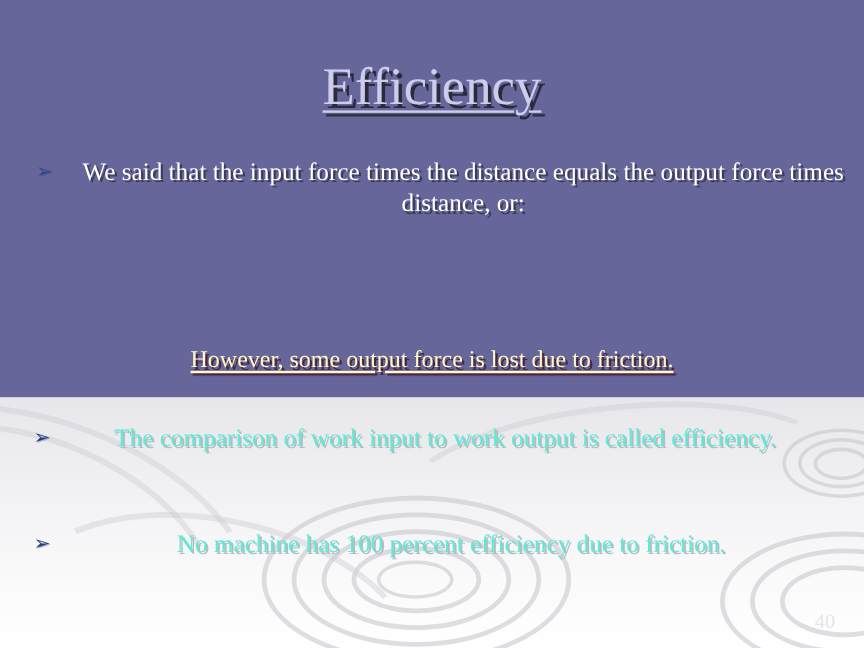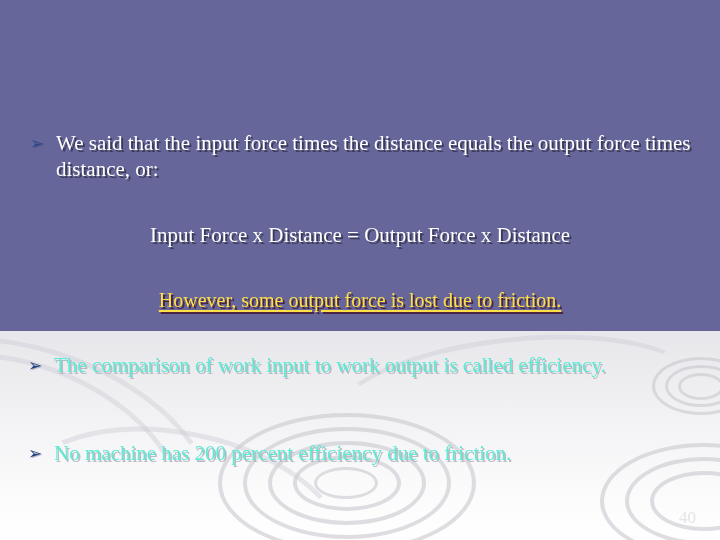--- a/index.html
+++ b/index.html
@@ -81,20 +81,21 @@
     font-family: "DejaVu Sans", sans-serif;
     font-size: 17px;
     line-height: 26px;
     color: #2b4a8c;
     text-shadow: 1px 1px 0 rgba(60,60,90,0.35);
   }
   .bullet-text {
     flex: 1 1 auto;
     font-size: 21px;
     line-height: 26px;
+    text-align: center;
   }
 
   .on-dark .bullet-text {
     color: #ffffff;
     text-shadow: 2px 2px 0 #3b3b55;
   }
   .on-light .bullet-text {
     color: #5eead4;
     text-shadow: 1.5px 1.5px 0 #b9b9c2;
   }
@@ -123,21 +124,21 @@
 
   
   .note {
     position: absolute;
     left: 0;
     top: 288px;
     width: 720px;
     text-align: center;
     font-size: 20px;
     line-height: 25px;
-    color: #fde047;
+    color: #fef9c3;
     text-decoration: underline;
     text-decoration-thickness: 2px;
     text-underline-offset: 3px;
     text-shadow: 2px 2px 0 #4a2440;
     white-space: nowrap;
   }
 
   
   .page-number {
     position: absolute;
@@ -172,35 +173,35 @@
     <div class="ripple" style="left:600px; top:112px; width:200px; height:108px; border-width:4px;"></div>
     <div class="ripple" style="left:625px; top:126px; width:150px; height:80px; border-width:4px;"></div>
     <div class="ripple" style="left:650px; top:140px; width:100px; height:52px; border-width:4px;"></div>
 
     <div class="swoosh" style="left:-120px; top:36px; width:300px; height:170px; transform:rotate(24deg);"></div>
     <div class="swoosh" style="left:-150px; top:18px; width:360px; height:200px; transform:rotate(20deg);"></div>
     <div class="swoosh" style="left:10px; top:100px; width:330px; height:180px; transform:rotate(12deg);"></div>
     <div class="swoosh" style="left:330px; top:6px; width:360px; height:120px; transform:rotate(-6deg);"></div>
   </div>
 
+  <div class="title">Efficiency</div>
 
   <div class="bullet on-dark" id="bullet-1">
     <span class="bullet-marker">➢</span>
     <span class="bullet-text">We said that the input force times the distance equals the output force times distance, or:</span>
   </div>
 
-  <div class="equation">Input Force x Distance = Output Force x Distance</div>
 
   <div class="note">However, some output force is lost due to friction.</div>
 
   <div class="bullet on-light" id="bullet-2">
     <span class="bullet-marker">➢</span>
     <span class="bullet-text">The comparison of work input to work output is called efficiency.</span>
   </div>
 
   <div class="bullet on-light" id="bullet-3">
     <span class="bullet-marker">➢</span>
-    <span class="bullet-text">No machine has 200 percent efficiency due to friction.</span>
+    <span class="bullet-text">No machine has 100 percent efficiency due to friction.</span>
   </div>
 
   <div class="page-number">40</div>
 
 </div>
 
 </body></html>

